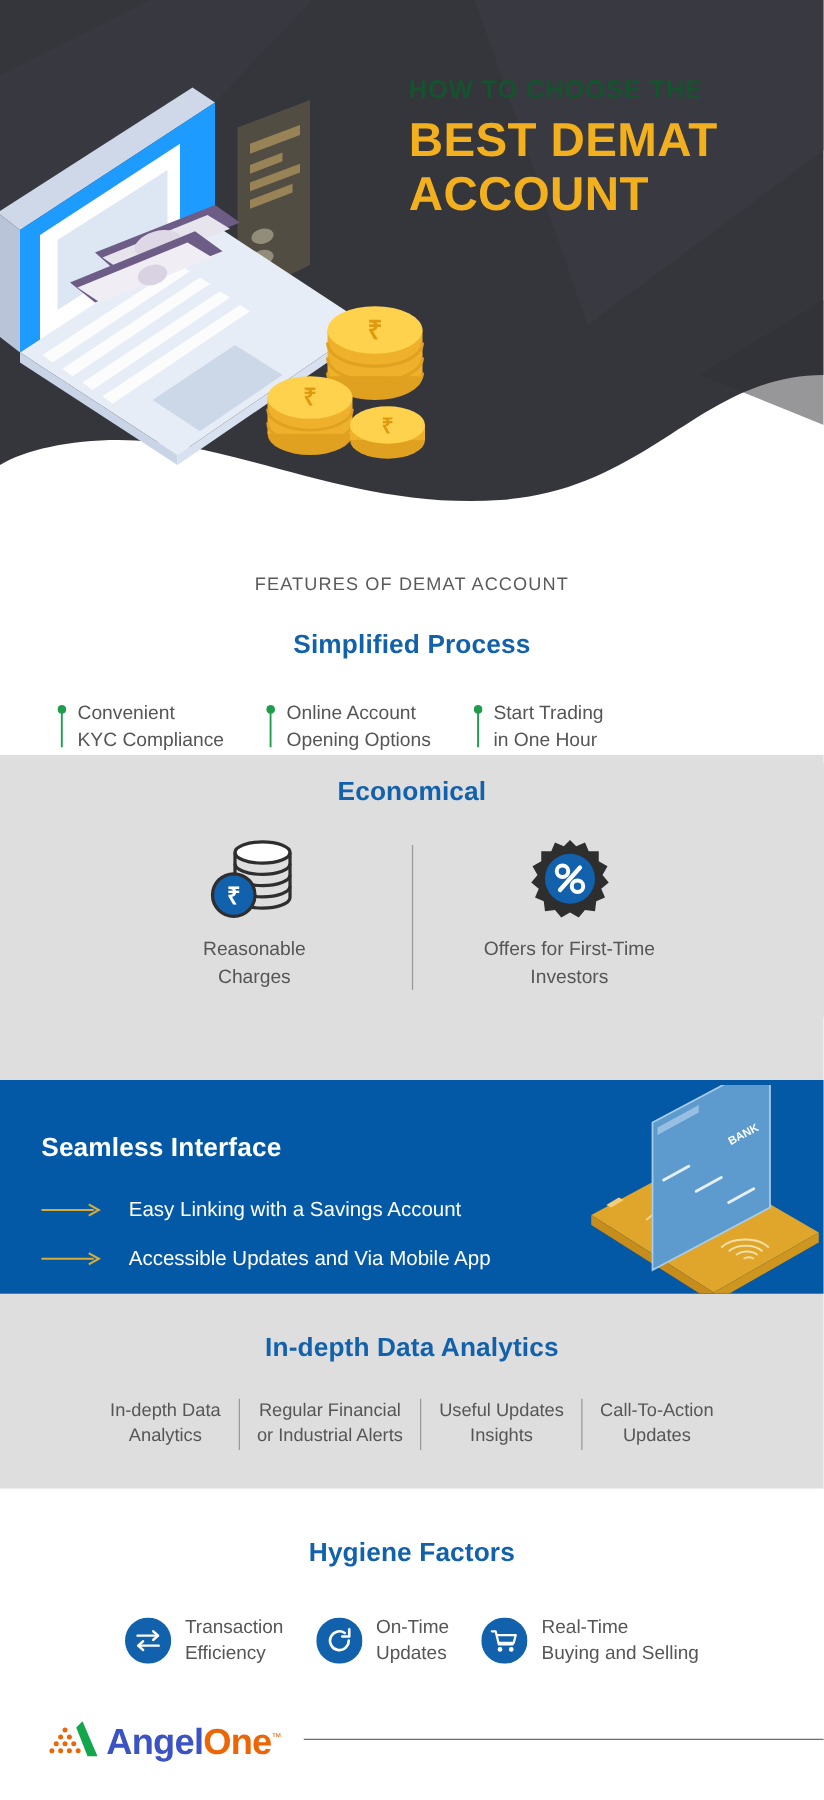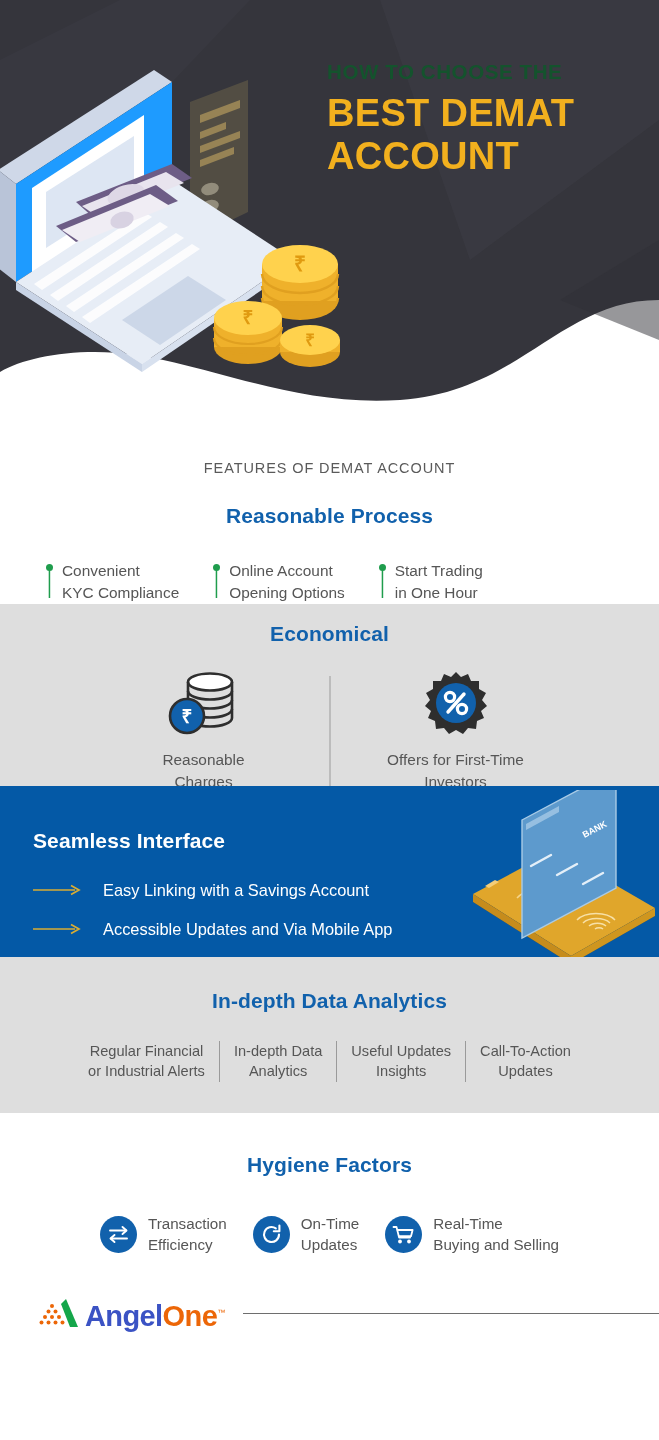--- a/index.html
+++ b/index.html
@@ -42,21 +42,21 @@
     display: flex; align-items: flex-start;
     gap: 34px; margin-top: 32px; padding: 0 46px;
   }
   .pin-item { display: flex; align-items: flex-start; gap: 9px; }
   .pin-mark { width: 7px; flex: 0 0 7px; padding-top: 4px; }
   .pin-mark svg { display: block; }
   .pin-text { font-size: 15.4px; line-height: 1.42; color: #565656; white-space: nowrap; }
 
   
   .band-grey { background: #dedede; }
-  .economical { height: 182px; padding-top: 18px; position: relative; }
+  .economical { height: 260px; padding-top: 18px; position: relative; }
   .eco-cols {
     display: flex; justify-content: center; align-items: flex-start;
     margin-top: 24px; position: relative;
   }
   .eco-col { width: 252px; text-align: center; }
   .eco-caption { font-size: 15.4px; line-height: 1.42; color: #565656; margin-top: 11px; }
   .eco-divider {
     position: absolute; left: 50%; top: 6px; width: 1px; height: 116px;
     background: #9a9a9a; transform: translateX(-0.5px);
   }
@@ -188,21 +188,21 @@
       <div class="hero-kicker">HOW TO CHOOSE THE</div>
       <div class="hero-main">
         <div>BEST DEMAT</div>
         <div>ACCOUNT</div>
       </div>
     </div>
   </section>
 
   <section>
     <div class="features-label">FEATURES OF DEMAT ACCOUNT</div>
-    <div class="sec-heading simplified-heading">Reasonable Process</div>
+    <div class="sec-heading simplified-heading">Simplified Process</div>
     <div class="pin-row">
       <div class="pin-item">
         <span class="pin-mark">
           <svg width="7" height="34" viewBox="0 0 7 34">
               <circle cx="3.5" cy="3.5" r="3.5" fill="#1f9d4d"></circle>
               <rect x="2.7" y="4" width="1.5" height="30" fill="#1f9d4d"></rect>
             </svg>
         </span>
         <span class="pin-text">
           <span>Convenient</span><br>
@@ -337,26 +337,26 @@
         <line x1="124" y1="94" x2="144" y2="83"></line>
       </g>
       <text x="137" y="42" font-size="9" fill="#ffffff" text-anchor="middle" font-family="'Liberation Sans',sans-serif" font-weight="bold" transform="rotate(-28 137 42)">BANK</text>
     </svg>
   </section>
 
   <section class="band-grey analytics">
     <div class="sec-heading analytics-heading">In-depth Data Analytics</div>
     <div class="an-cols">
       <div class="an-col">
+        <span>In-depth Data</span><br>
+        <span>Analytics</span>
+      </div>
+      <div class="an-col">
         <span>Regular Financial</span><br>
         <span>or Industrial Alerts</span>
-      </div>
-      <div class="an-col">
-        <span>In-depth Data</span><br>
-        <span>Analytics</span>
       </div>
       <div class="an-col">
         <span>Useful Updates</span><br>
         <span>Insights</span>
       </div>
       <div class="an-col">
         <span>Call-To-Action</span><br>
         <span>Updates</span>
       </div>
     </div>

